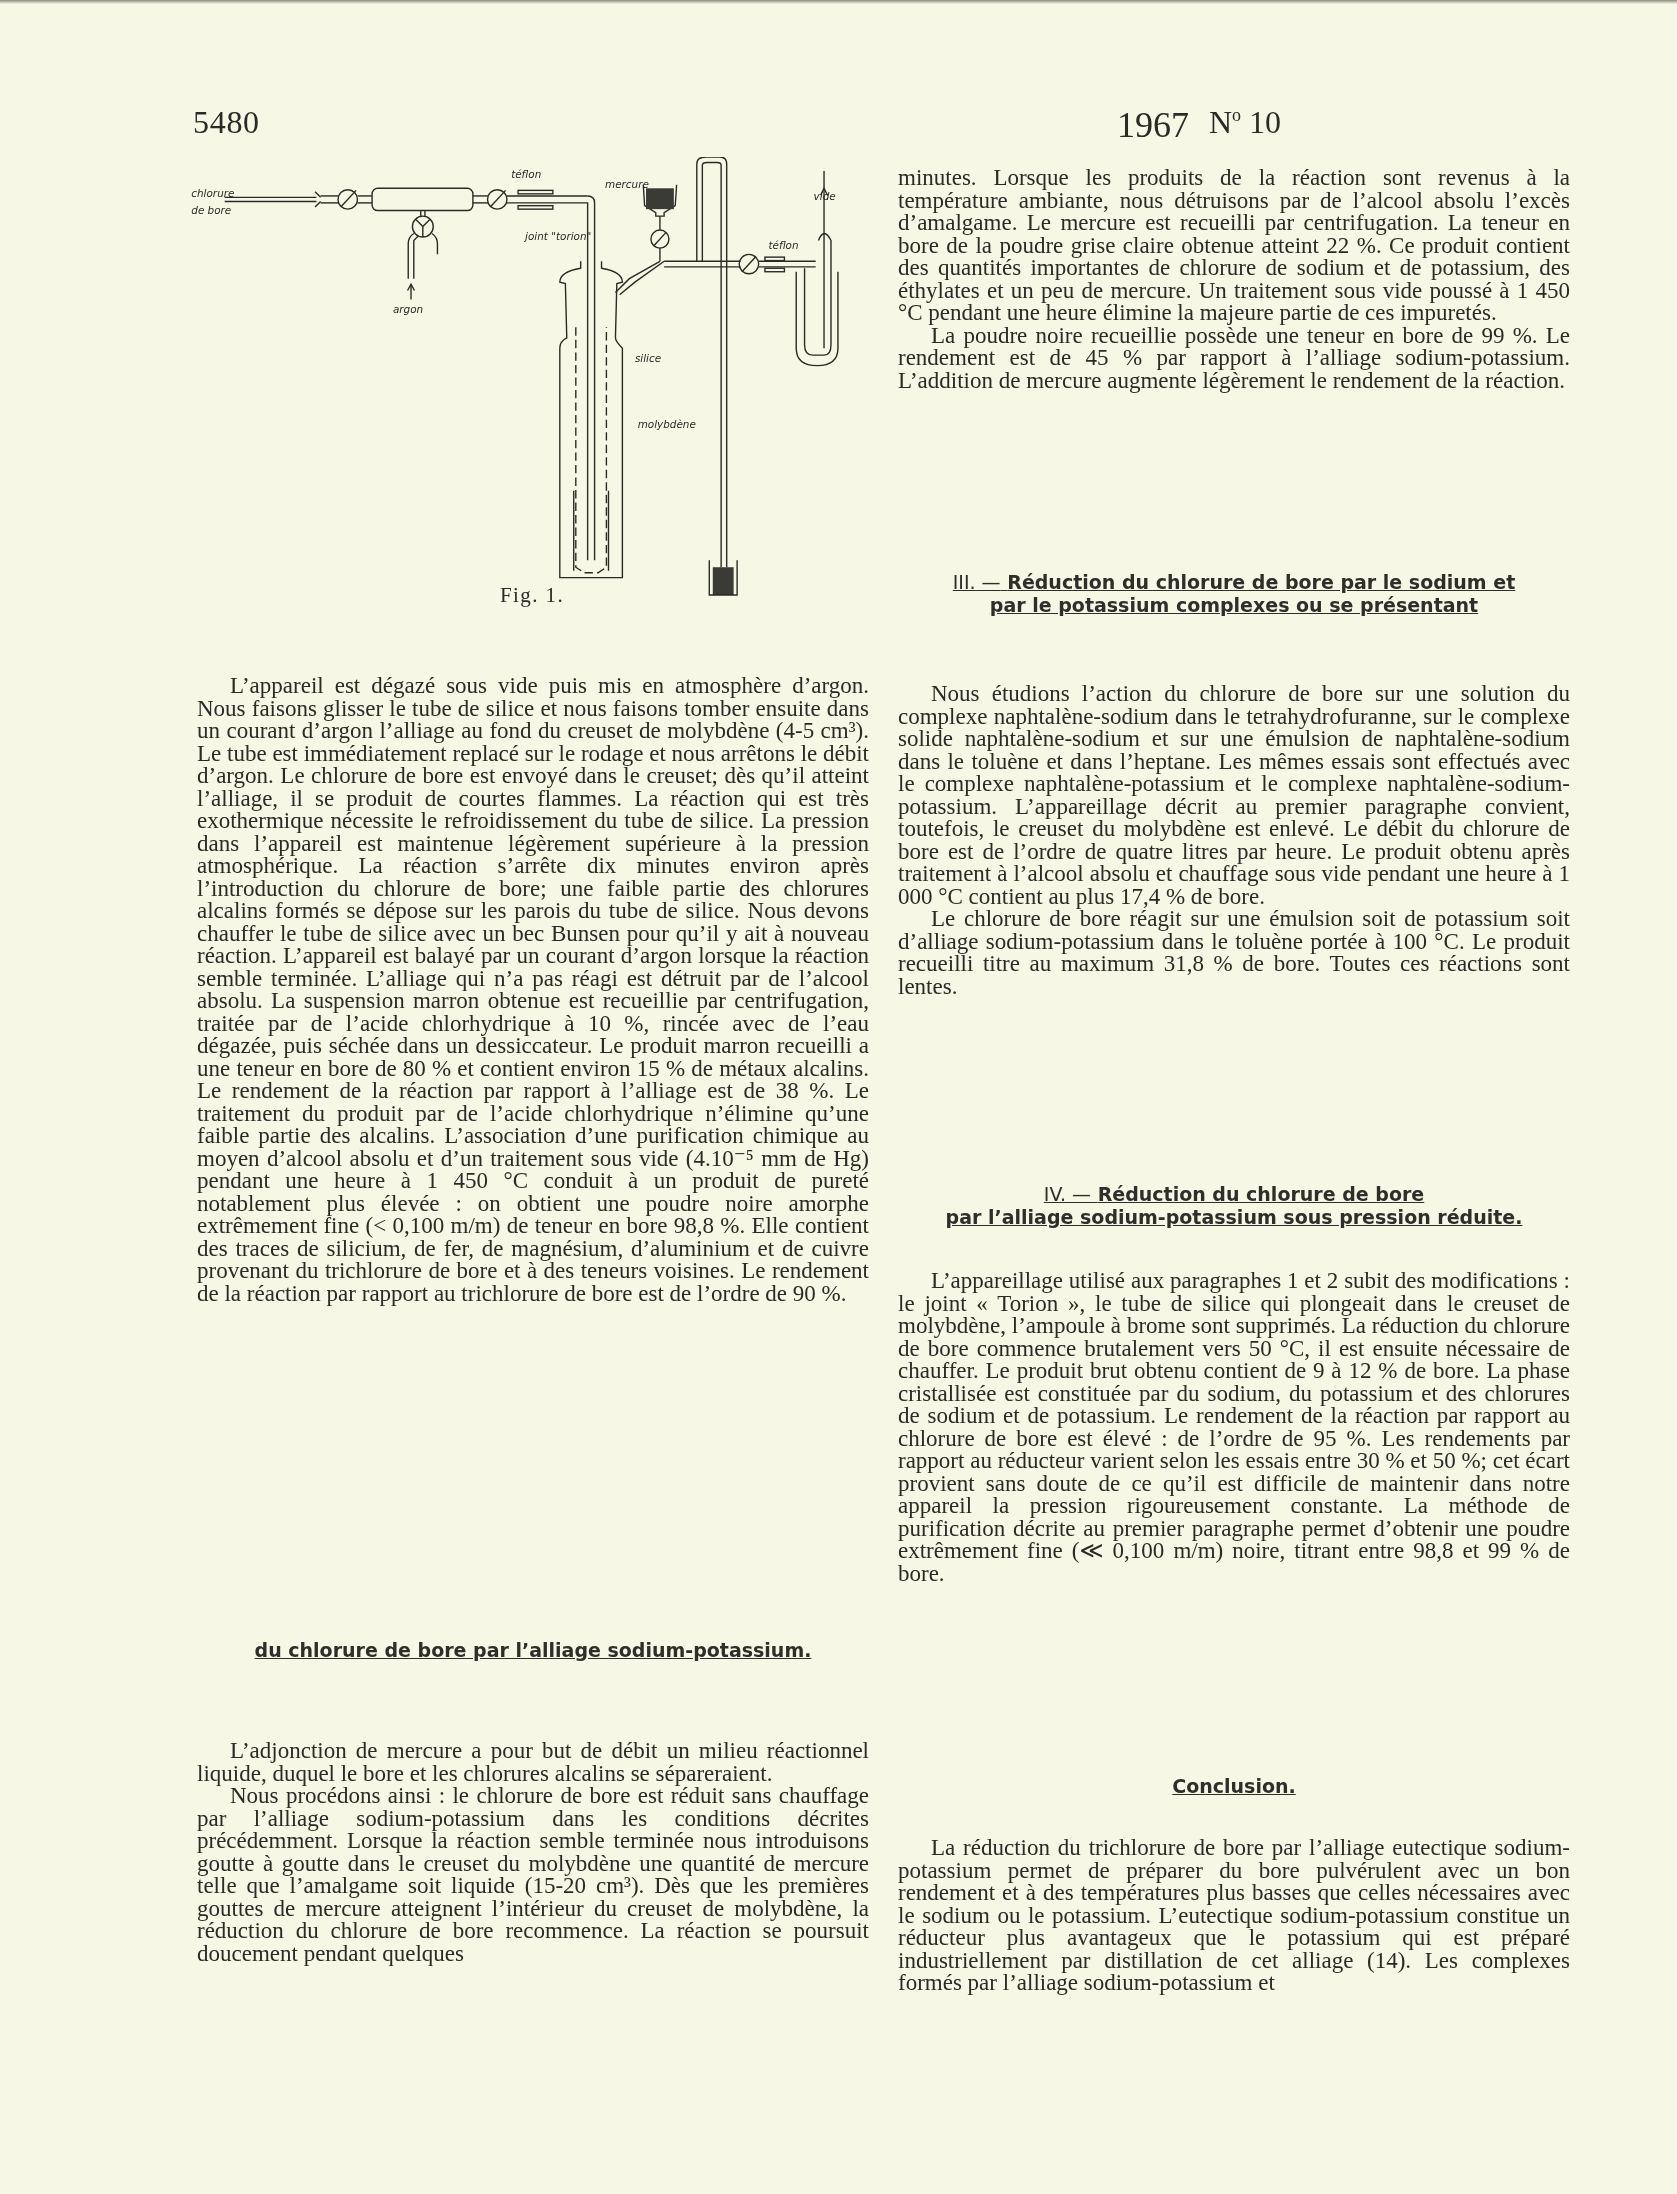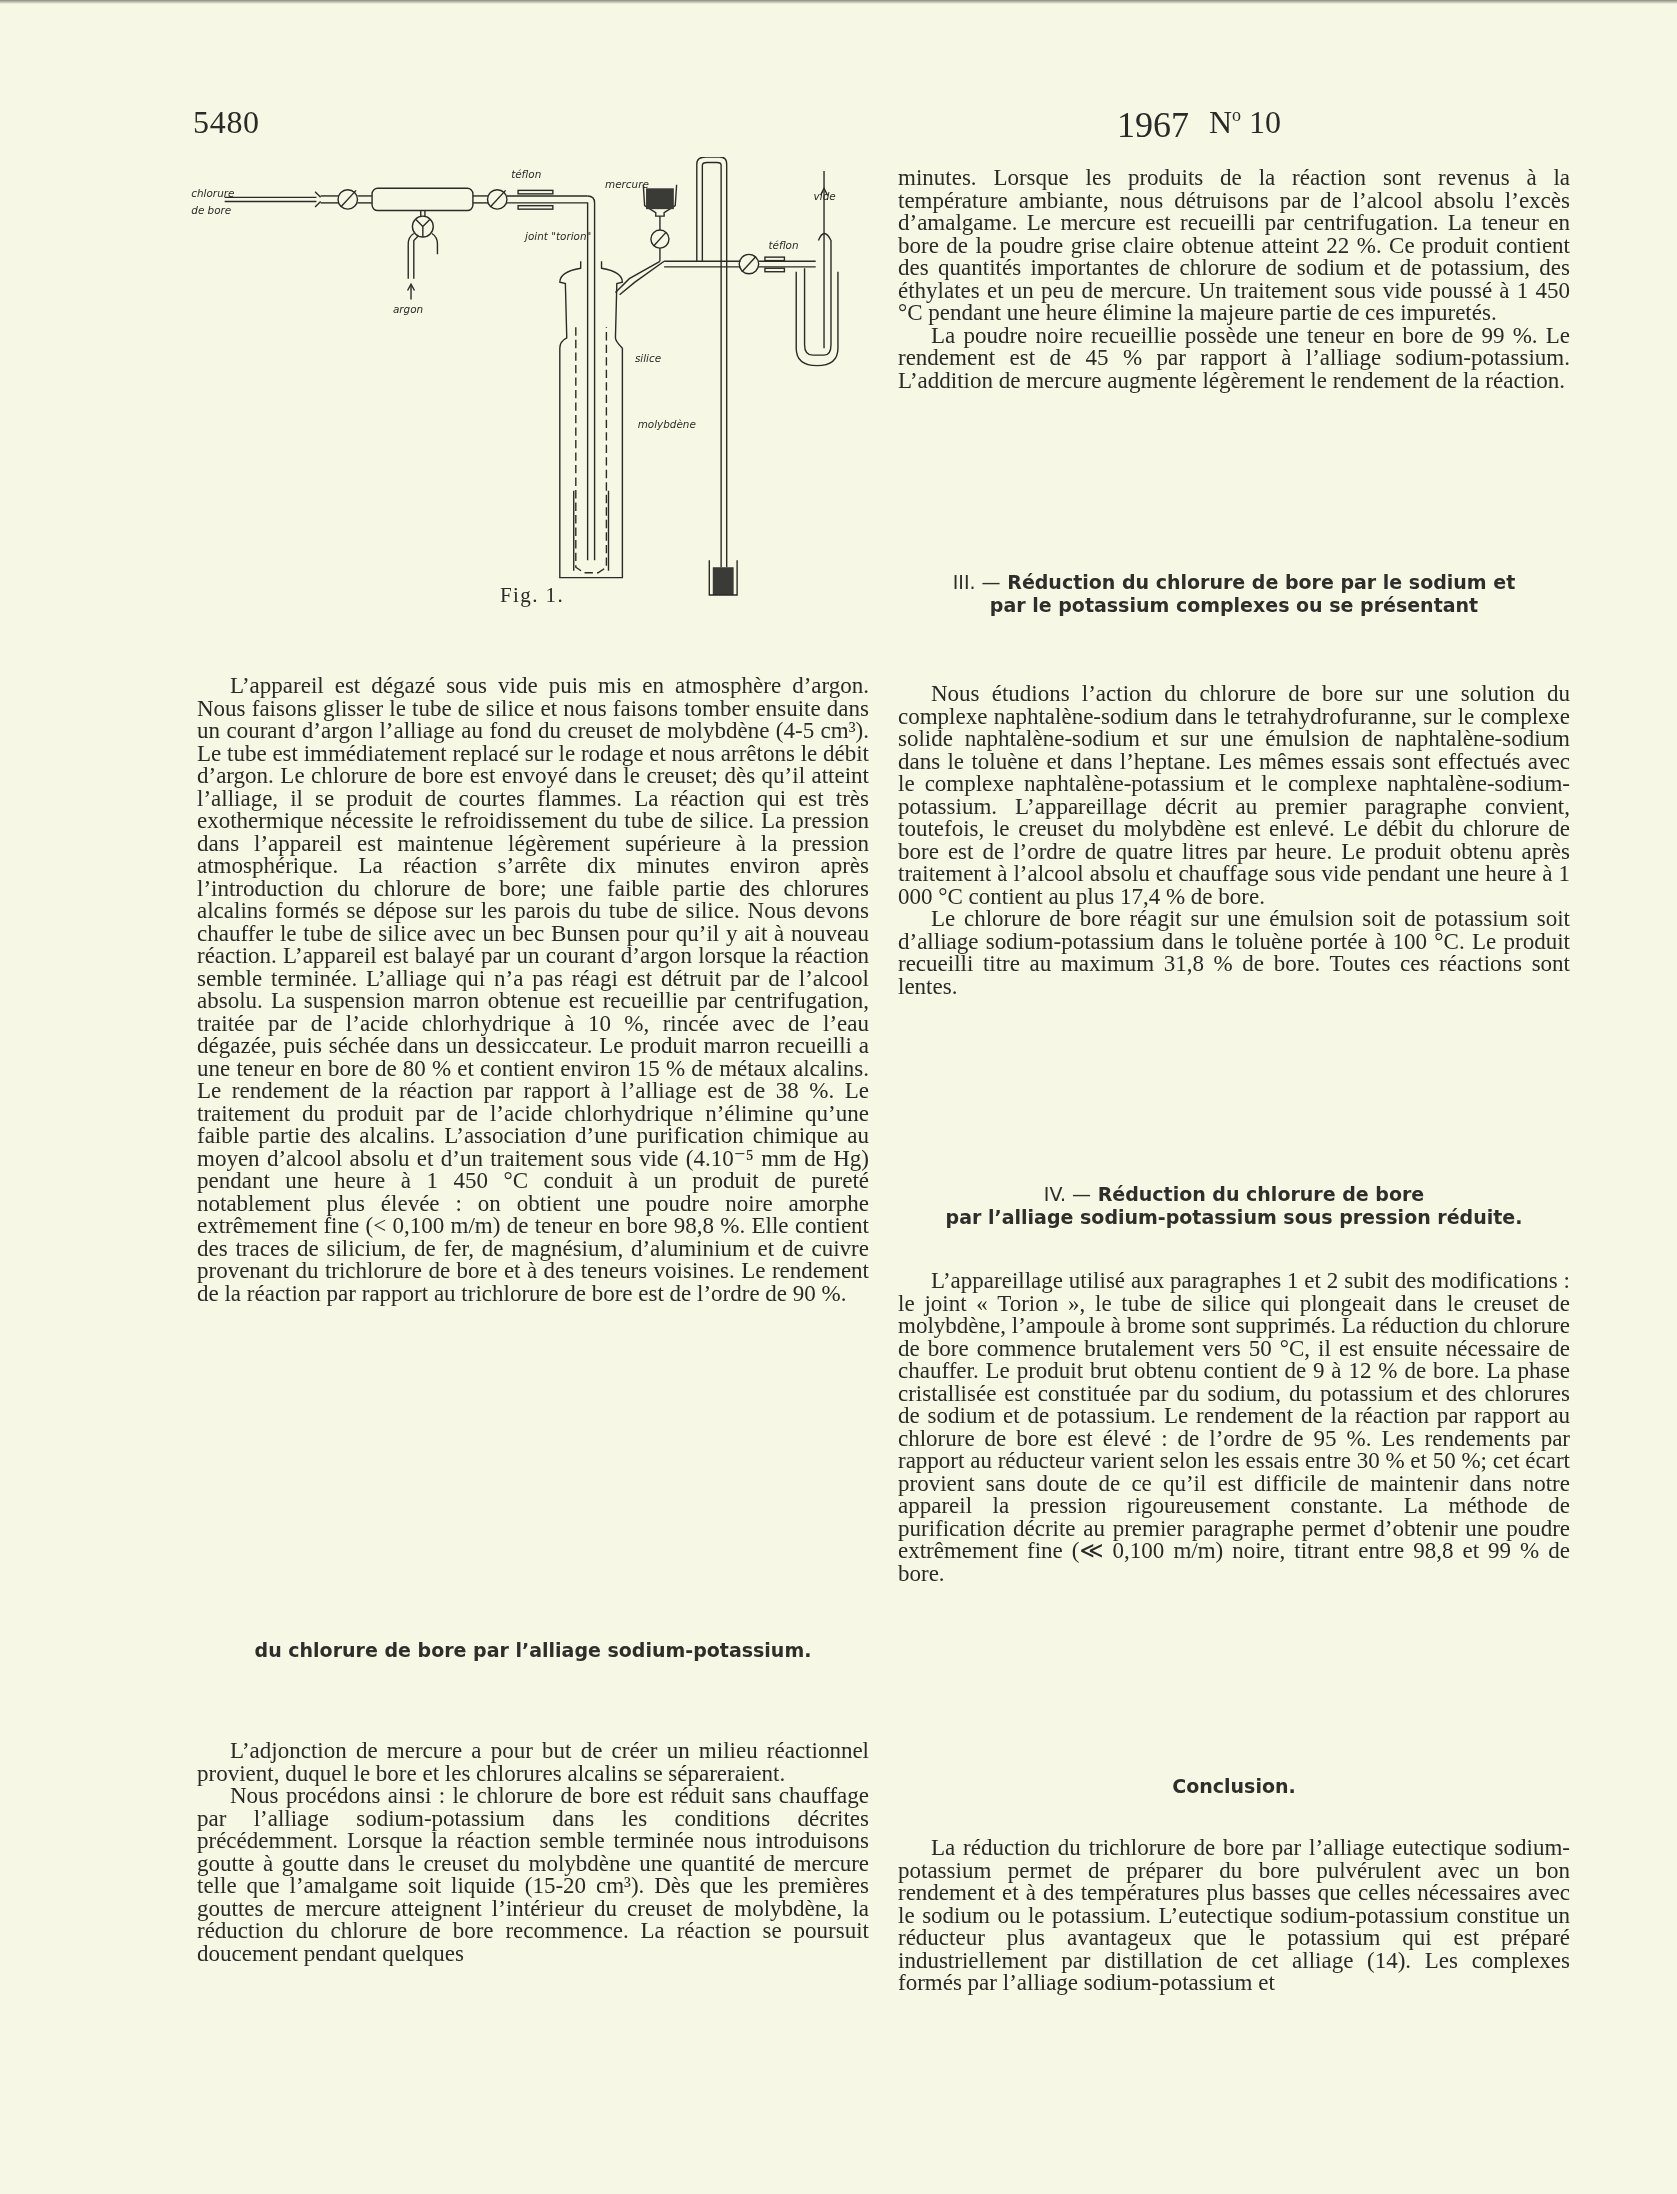--- a/index.html
+++ b/index.html
@@ -23,21 +23,21 @@
   .figure svg { width:696px; height:445px; }
   .fig-label { font-family:"DejaVu Sans", sans-serif; font-style:italic; font-size:15px; fill:#2a2a26; }
   .fig-caption { position:absolute; left:500px; top:583px; font-size:21px; letter-spacing:1.4px; }
 
   .col { position:absolute; width:672px; font-size:23px; line-height:22.5px; text-align:justify; }
   .col p { margin:0; text-indent:33px; hyphens:none; }
   .col p.noindent { text-indent:0; }
   .left-col { left:197px; }
   .right-col { left:898px; }
 
-  .heading { position:absolute; font-family:"DejaVu Sans", "Liberation Sans", sans-serif; font-weight:bold; font-size:19px; line-height:23px; text-align:center; color:#2e2e2a; }
+  .heading { position:absolute; font-family:"DejaVu Sans", "Liberation Sans", sans-serif; font-weight:bold; font-size:19px; line-height:23px; text-align:center; color:#2e2e2a;text-decoration:underline; }
   .heading .num { font-weight:normal; }
   sup { font-size:60%; line-height:0; }
 </style>
 </head>
 <body>
 
 <div class="topshadow"></div>
 
 <div class="header">
   <span class="page-num">5480</span>
@@ -133,21 +133,21 @@
 
 <div class="col left-col" style="top:675px;">
   <p>L’appareil est dégazé sous vide puis mis en atmosphère d’argon. Nous faisons glisser le tube de silice et nous faisons tomber ensuite dans un courant d’argon l’alliage au fond du creuset de molybdène (4-5 cm³). Le tube est immédiatement replacé sur le rodage et nous arrêtons le débit d’argon. Le chlorure de bore est envoyé dans le creuset; dès qu’il atteint l’alliage, il se produit de courtes flammes. La réaction qui est très exothermique nécessite le refroidissement du tube de silice. La pression dans l’appareil est maintenue légèrement supérieure à la pression atmosphérique. La réaction s’arrête dix minutes environ après l’introduction du chlorure de bore; une faible partie des chlorures alcalins formés se dépose sur les parois du tube de silice. Nous devons chauffer le tube de silice avec un bec Bunsen pour qu’il y ait à nouveau réaction. L’appareil est balayé par un courant d’argon lorsque la réaction semble terminée. L’alliage qui n’a pas réagi est détruit par de l’alcool absolu. La suspension marron obtenue est recueillie par centrifugation, traitée par de l’acide chlorhydrique à 10 %, rincée avec de l’eau dégazée, puis séchée dans un dessiccateur. Le produit marron recueilli a une teneur en bore de 80 % et contient environ 15 % de métaux alcalins. Le rendement de la réaction par rapport à l’alliage est de 38 %. Le traitement du produit par de l’acide chlorhydrique n’élimine qu’une faible partie des alcalins. L’association d’une purification chimique au moyen d’alcool absolu et d’un traitement sous vide (4.10⁻⁵ mm de Hg) pendant une heure à 1 450 °C conduit à un produit de pureté notablement plus élevée : on obtient une poudre noire amorphe extrêmement fine (&lt; 0,100 m/m) de teneur en bore 98,8 %. Elle contient des traces de silicium, de fer, de magnésium, d’aluminium et de cuivre provenant du trichlorure de bore et à des teneurs voisines. Le rendement de la réaction par rapport au trichlorure de bore est de l’ordre de 90 %.</p>
 </div>
 
 <div class="heading" style="left:197px; top:1639px; width:672px;">
   <div>du chlorure de bore par l’alliage sodium-potassium.</div>
 </div>
 
 <div class="col left-col" style="top:1740px;">
-  <p>L’adjonction de mercure a pour but de créer un milieu réactionnel provient, duquel le bore et les chlorures alcalins se sépareraient.</p>
+  <p>L’adjonction de mercure a pour but de débit un milieu réactionnel liquide, duquel le bore et les chlorures alcalins se sépareraient.</p>
   <p>Nous procédons ainsi : le chlorure de bore est réduit sans chauffage par l’alliage sodium-potassium dans les conditions décrites précédemment. Lorsque la réaction semble terminée nous introduisons goutte à goutte dans le creuset du molybdène une quantité de mercure telle que l’amalgame soit liquide (15-20 cm³). Dès que les premières gouttes de mercure atteignent l’intérieur du creuset de molybdène, la réduction du chlorure de bore recommence. La réaction se poursuit doucement pendant quelques</p>
 </div>
 
 <div class="col right-col" style="top:167px;">
   <p class="noindent">minutes. Lorsque les produits de la réaction sont revenus à la température ambiante, nous détruisons par de l’alcool absolu l’excès d’amalgame. Le mercure est recueilli par centrifugation. La teneur en bore de la poudre grise claire obtenue atteint 22 %. Ce produit contient des quantités importantes de chlorure de sodium et de potassium, des éthylates et un peu de mercure. Un traitement sous vide poussé à 1 450 °C pendant une heure élimine la majeure partie de ces impuretés.</p>
   <p>La poudre noire recueillie possède une teneur en bore de 99 %. Le rendement est de 45 % par rapport à l’alliage sodium-potassium. L’addition de mercure augmente légèrement le rendement de la réaction.</p>
 </div>
 
 <div class="heading" style="left:898px; top:571px; width:672px;">
   <div><span class="num">III. —</span> <span>Réduction du chlorure de bore par le sodium et</span></div>

